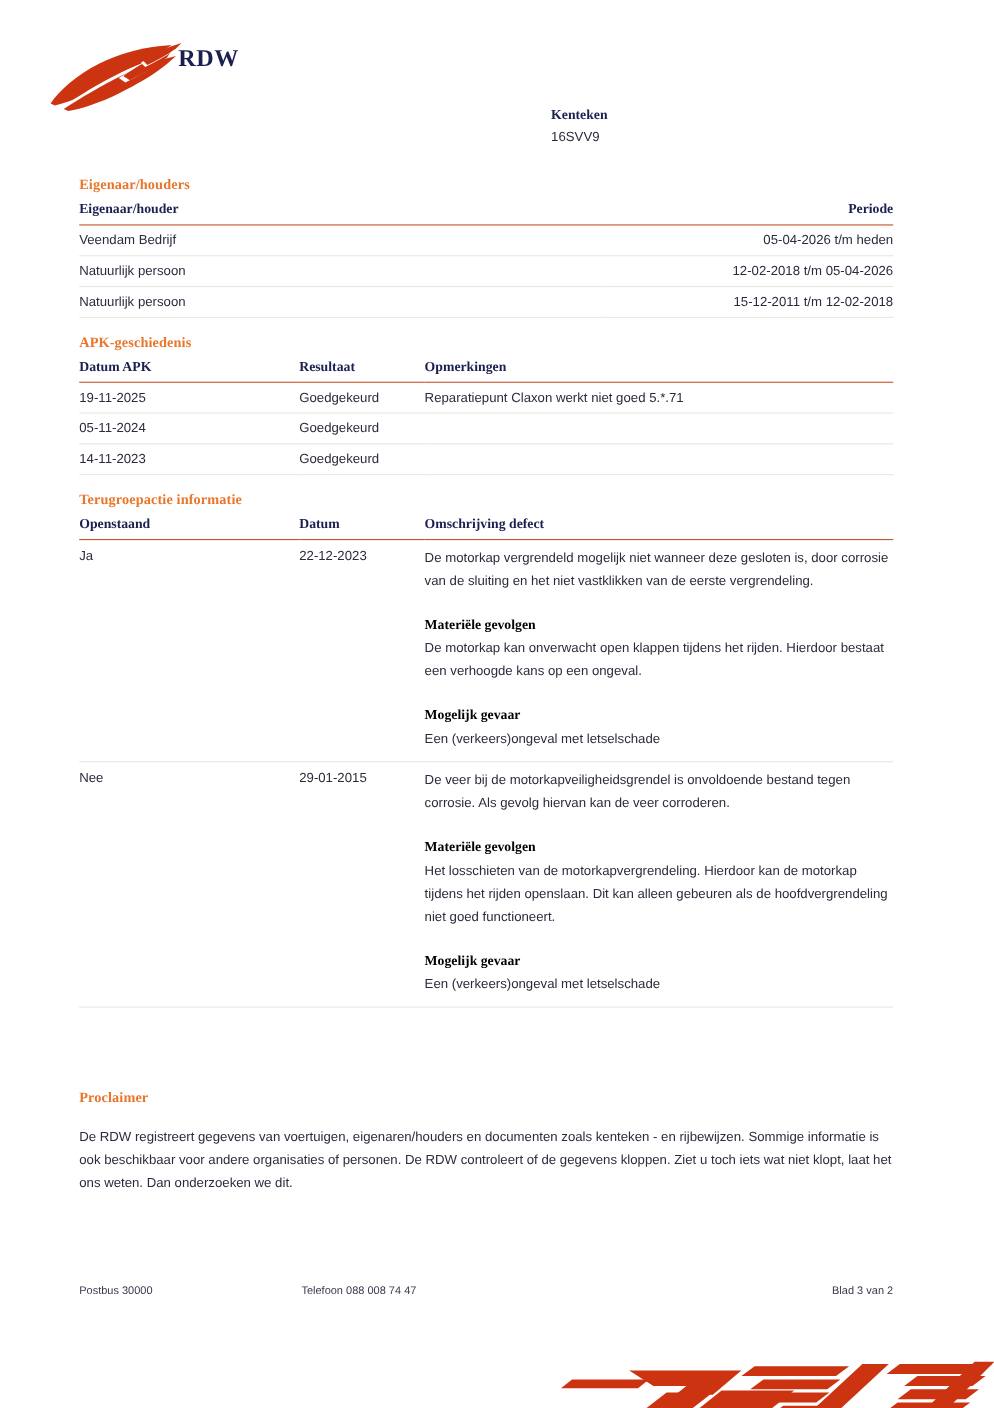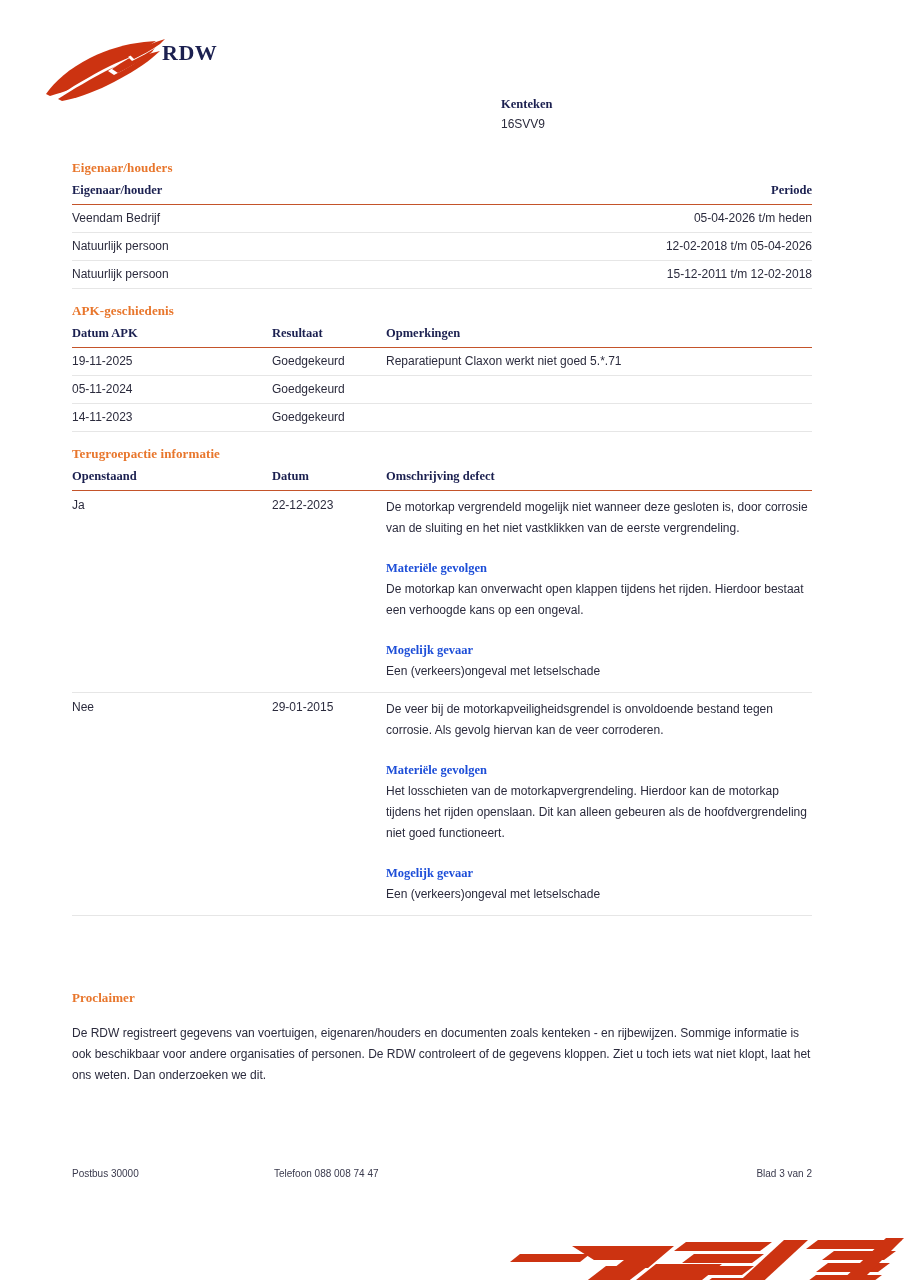--- a/index.html
+++ b/index.html
@@ -127,21 +127,21 @@
   
   #recall-table col.c1 { width: 200px; }
   #recall-table col.c2 { width: 114px; }
   #recall-table col.c3 { width: 426px; }
   #recall-table td { padding: 6px 0 10px 0; }
   .defect-para { margin: 0; line-height: 21px; }
   .sub-head {
     font-family: "Liberation Serif", serif;
     font-weight: 700;
     font-size: 12.5px;
-    color: #1d4ed8;
+    color: #000000;
     margin: 20px 0 2px 0;
     line-height: 18px;
   }
   .sub-para { margin: 0; line-height: 21px; }
 
   
   .proclaimer-body p {
     margin: 0;
     font-size: 12px;
     color: #2b2b3d;

